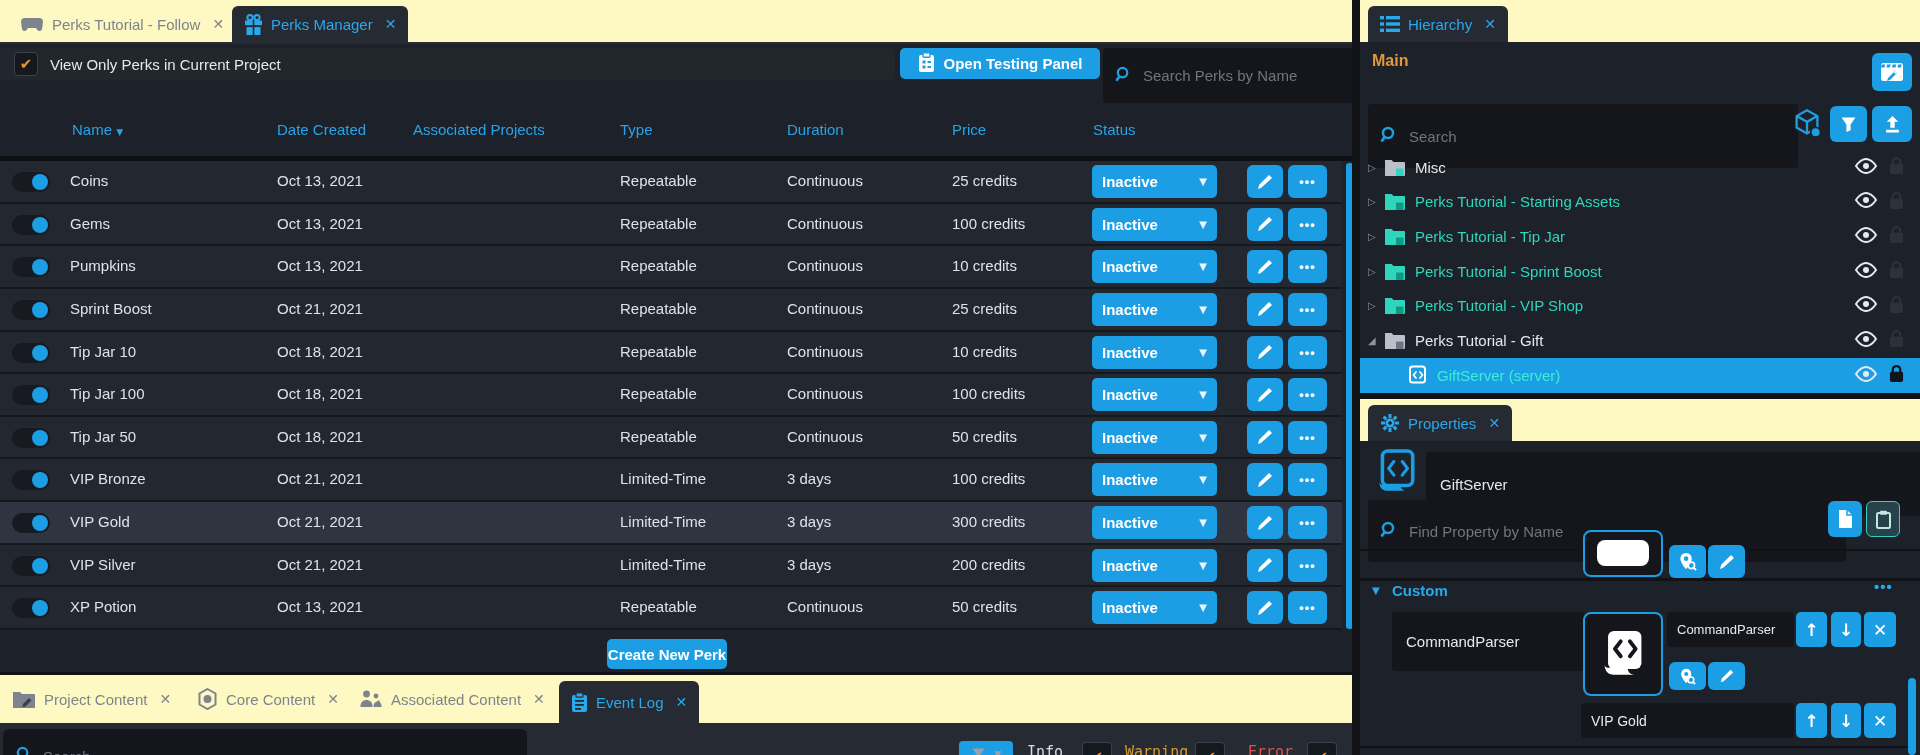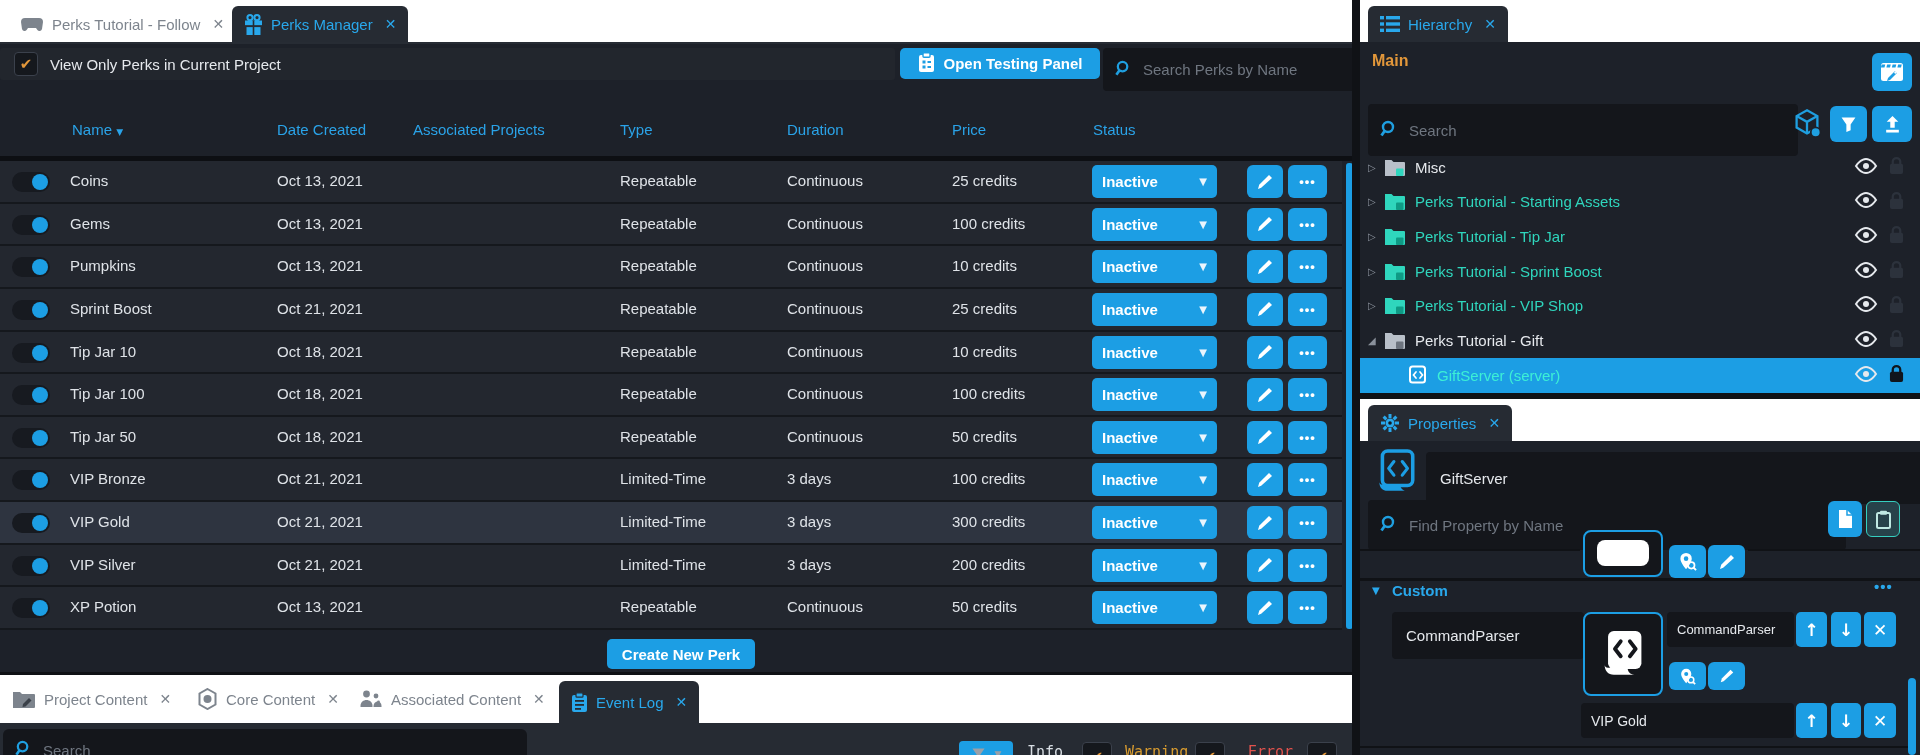--- a/index.html
+++ b/index.html
@@ -2,27 +2,27 @@
 <html><head>
 <meta charset="utf-8">
 <style>
   html,body{margin:0;padding:0;background:#101216;}
   #app{position:relative;width:1920px;height:755px;overflow:hidden;background:#16181d;
        font-family:"Liberation Sans",sans-serif;color:#e6e9ed;font-size:15px;}
   .abs{position:absolute;}
   .flex{display:flex;align-items:center;}
   .glyph{font-family:"DejaVu Sans","Liberation Sans",sans-serif;}
   
-  .tabstrip{background:#ffffff;}
+  .tabstrip{background:#fef9c3;}
   .tab{display:flex;align-items:center;gap:8px;padding:0 12px;height:36px;color:#7d848d;}
   .tab.active{background:#262b33;border-radius:6px 6px 0 0;color:#29a8ec;}
   .tab .close{font-size:14px;margin-left:4px;}
   .tab .ticon{display:flex;align-items:center;}
   
-  .input{background:#14161b;border-radius:4px;display:flex;align-items:center;gap:9px;padding:6px 12px;}
+  .input{background:#14161b;border-radius:4px;display:flex;align-items:center;gap:9px;padding:12px 12px;}
   .input input{background:transparent;border:0;outline:0;color:#e6e9ed;font-family:"Liberation Sans",sans-serif;
                font-size:15px;width:100%;}
   .input input::placeholder{color:#6f7680;}
   .btn-blue{background:#1c9ee4;border-radius:5px;display:flex;align-items:center;justify-content:center;
             gap:9px;color:#fff;cursor:pointer;}
   .btn-blue.bold{font-weight:bold;}
   .checkbox{width:22px;height:22px;background:#15181d;border:1px solid #3b414c;border-radius:4px;
             display:flex;align-items:center;justify-content:center;color:#e2973a;font-size:15px;}
   
   .hdr{color:#2aa3e8;font-size:15px;}
@@ -391,21 +391,21 @@
             <path d="M2 16l1.2-4.2L13 2l3 3L5.2 14.8z" fill="#fff"></path>
           </svg>
       </div>
       <div class="sq-btn more">
           <span>•••</span>
         </div>
     </div>
   </div>
   <div class="abs" style="left:1346px;top:163px;width:7px;height:466px;background:#1c9ee4;border-radius:3px;"></div>
 
-  <div class="abs btn-blue bold" style="left:607px;top:639px;width:148px;height:30px;">
+  <div class="abs btn-blue bold" style="left:607px;top:639px;width:120px;height:30px;">
     <span>Create New Perk</span>
   </div>
 
   <div class="abs" style="left:0;top:672px;width:1360px;height:3px;background:#0f1115;"></div>
   <div class="abs tabstrip" style="left:0;top:675px;width:1360px;height:48px;">
     <div class="abs tab" style="left:0px;top:6px;">
       <span class="ticon">
         <svg width="24" height="19" viewBox="0 0 24 19">
             <path d="M1 2h7l2 2h12a1 1 0 0 1 1 1v12a1 1 0 0 1-1 1H1z" fill="#7d848d"></path>
             <path d="M11 14l6-6 2.5 2.5-6 6-3 .5z" fill="#3a4049"></path>

